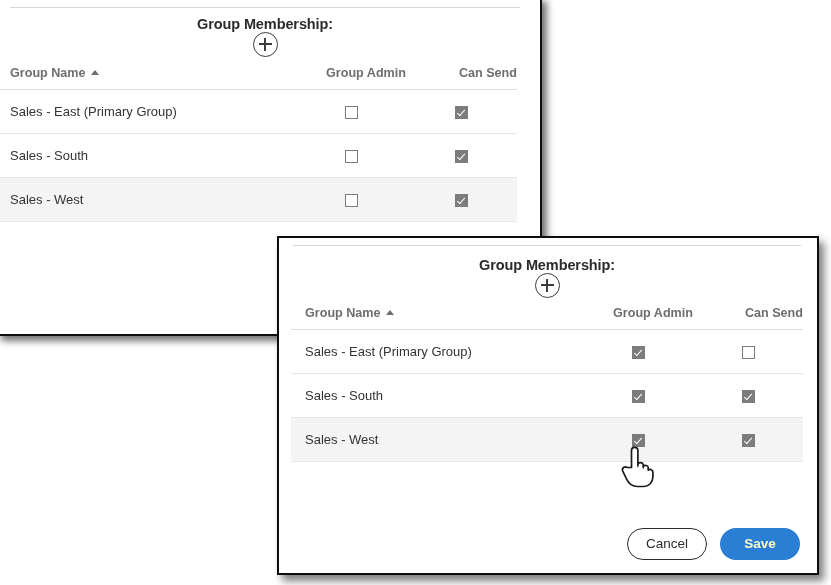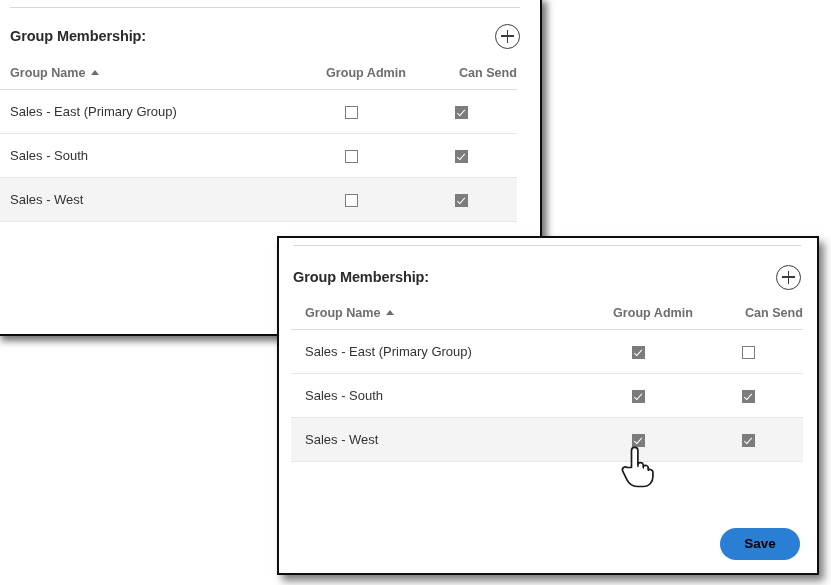--- a/index.html
+++ b/index.html
@@ -58,21 +58,22 @@
     background: #d7d7d7;
   }
   #back-panel .top-rule  { left: 14px; right: 20px;  top: 11px; }
   #front-dialog .top-rule{ left: 14px; right: 16px;  top: 7px; }
 
   
   .section-head {
     position: absolute;
     display: flex;
     align-items: center;
-    justify-content: space-between;
+    justify-content: center;
+    flex-direction: column;
   }
   #back-panel .section-head  { left: 14px; right: 20px; top: 27px; height: 26px; }
   #front-dialog .section-head{ left: 14px; right: 16px; top: 26px; height: 26px; }
 
   .section-title {
     font-size: 14.5px;
     font-weight: bold;
     color: #2b2b2b;
     letter-spacing: -0.1px;
     white-space: nowrap;
@@ -198,21 +199,21 @@
     width: 80px;
     height: 32px;
     background: #ffffff;
     color: #2b2b2b;
     border: 1.4px solid #2b2b2b;
   }
   .btn-save {
     width: 80px;
     height: 32px;
     background: #2a7fd4;
-    color: #000000;
+    color: #fef9c3;
     border: none;
     font-weight: bold;
   }
 
   
   #mouse-cursor {
     position: absolute;
     left: 619px;
     top: 443px;
     width: 36px;
@@ -341,20 +342,21 @@
             <span class="cb on"></span>
           </td>
           <td class="c-chk">
             <span class="cb on"></span>
           </td>
         </tr>
       </tbody>
     </table>
 
     <div class="footer">
+      <button class="btn btn-cancel">Cancel</button>
       <button class="btn btn-save">Save</button>
     </div>
 
   </div>
 </div>
 
 <svg id="mouse-cursor" viewBox="0 0 36 46">
   <path d="M12.5 24.5 V7.5 a3.2 3.2 0 0 1 6.4 0 V21.5
            a2.8 2.8 0 0 1 5.4 0.4 v1.6
            a2.8 2.8 0 0 1 5.0 1.4 v2.2

